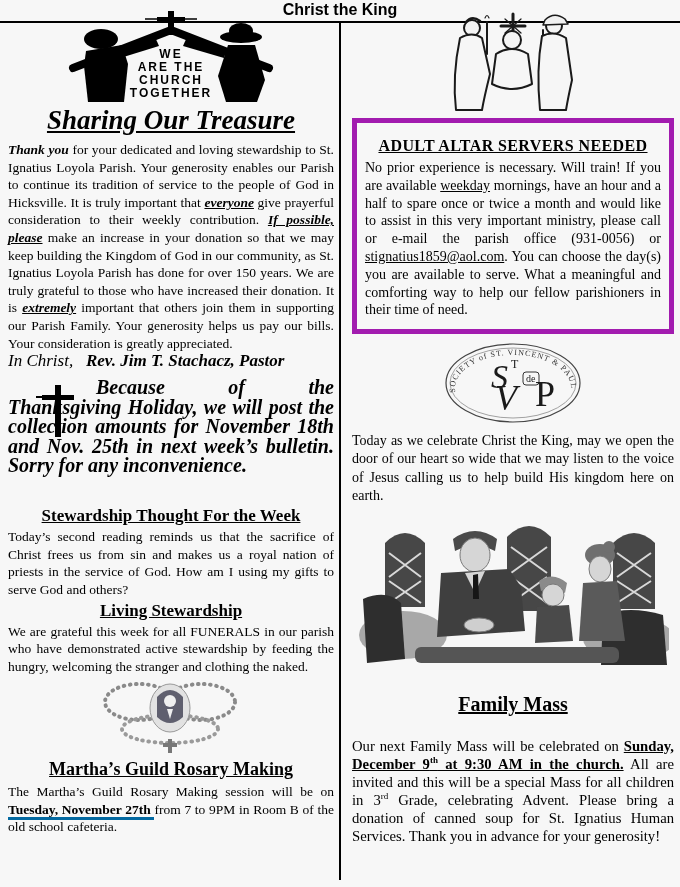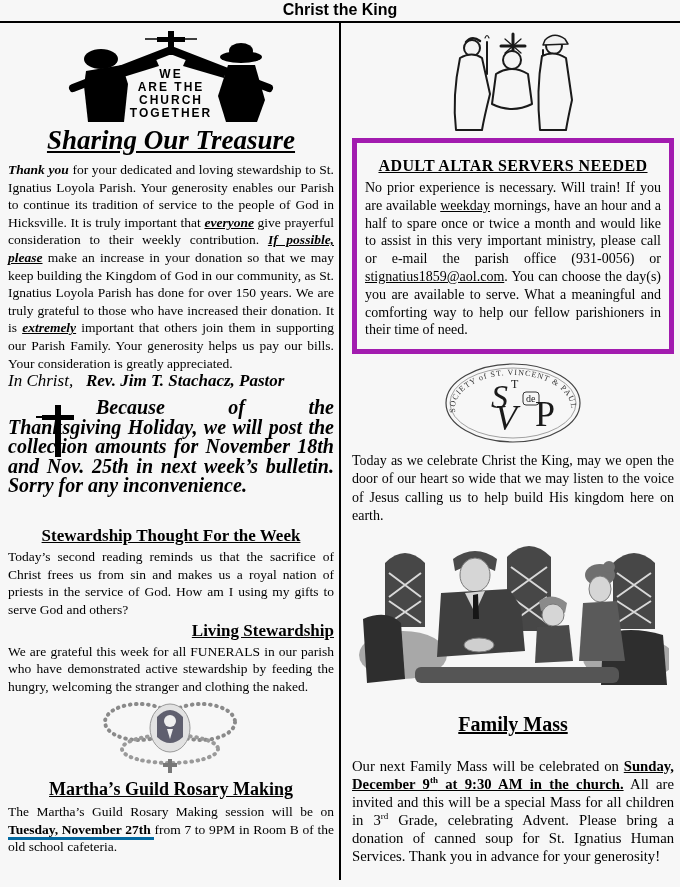--- a/index.html
+++ b/index.html
@@ -3,21 +3,21 @@
 <meta charset="utf-8">
 <style>
   * { margin:0; padding:0; box-sizing:border-box; }
   html,body { width:680px; height:887px; }
   body { background:#f7f7f7; color:#000; font-family:"Liberation Serif", serif; overflow:hidden; }
   .page { position:relative; width:680px; height:887px; background:#f7f7f7; }
   .page-title { position:absolute; top:1px; left:0; width:680px; text-align:center;
                 font-family:"Liberation Sans", sans-serif; font-weight:bold; font-size:16px; }
   .title-rule { position:absolute; top:21px; left:0; width:680px; height:2px; background:#000; }
   .col-divider { position:absolute; top:23px; left:339px; width:2px; height:857px; background:#000; }
-  .col { position:absolute; top:28px; }
+  .col { position:absolute; top:8px; }
   .col.left  { left:8px;   width:326px; }
   .col.right { left:352px; width:322px; }
   .b { font-weight:bold; } .i { font-style:italic; }
   .u { text-decoration:underline; }
   .u3 { text-decoration:none; border-bottom:3px solid #0369a1; }
   .bi { font-weight:bold; font-style:italic; }
   .biu { font-weight:bold; font-style:italic; text-decoration:underline; }
 
   .body-text { font-size:13.5px; line-height:17.6px; text-align:justify; }
   .h { font-family:"Liberation Serif", serif; font-weight:bold; text-decoration:underline; text-align:center; }
@@ -28,21 +28,21 @@
   .letter { margin-top:3px; }
   .signoff { font-size:17px; line-height:18px; }
 
   .sac-block { position:relative; margin-top:8px; min-height:118px; }
   .cross-svg { position:absolute; left:28px; top:4px; }
   .sac-h { font-size:18px; margin-bottom:14px; }
   .sac-p { font-weight:bold; font-style:italic; font-size:20px; line-height:19.5px;
            text-align:justify; text-indent:88px; }
 
   .stew-h { margin-top:10px; font-size:17px; height:22px; }
-  .liv-h  { margin-top:2px; font-size:17px; height:22px;text-align:right; }
+  .liv-h  { margin-top:2px; font-size:17px; height:22px; }
   .rosary-svg { display:block; margin:4px auto 0; }
   .martha-h { margin-top:2px; font-size:18px; height:24px; }
 
   .altar-svg { display:block; margin:2px auto 0; }
   .box { margin-top:4px; border:5px solid #a21caf; padding:12px 8px 10px; }
   .box-h { font-size:16px; line-height:21px; letter-spacing:.4px; }
   .svdp-svg { display:block; margin:8px auto 0; }
   .note-p { margin-top:8px; font-size:14px; line-height:18.2px; text-align:justify; }
   .family-svg { display:block; margin:14px auto 0; }
   .fam-h { margin-top:26px; font-size:20px; height:28px; }

